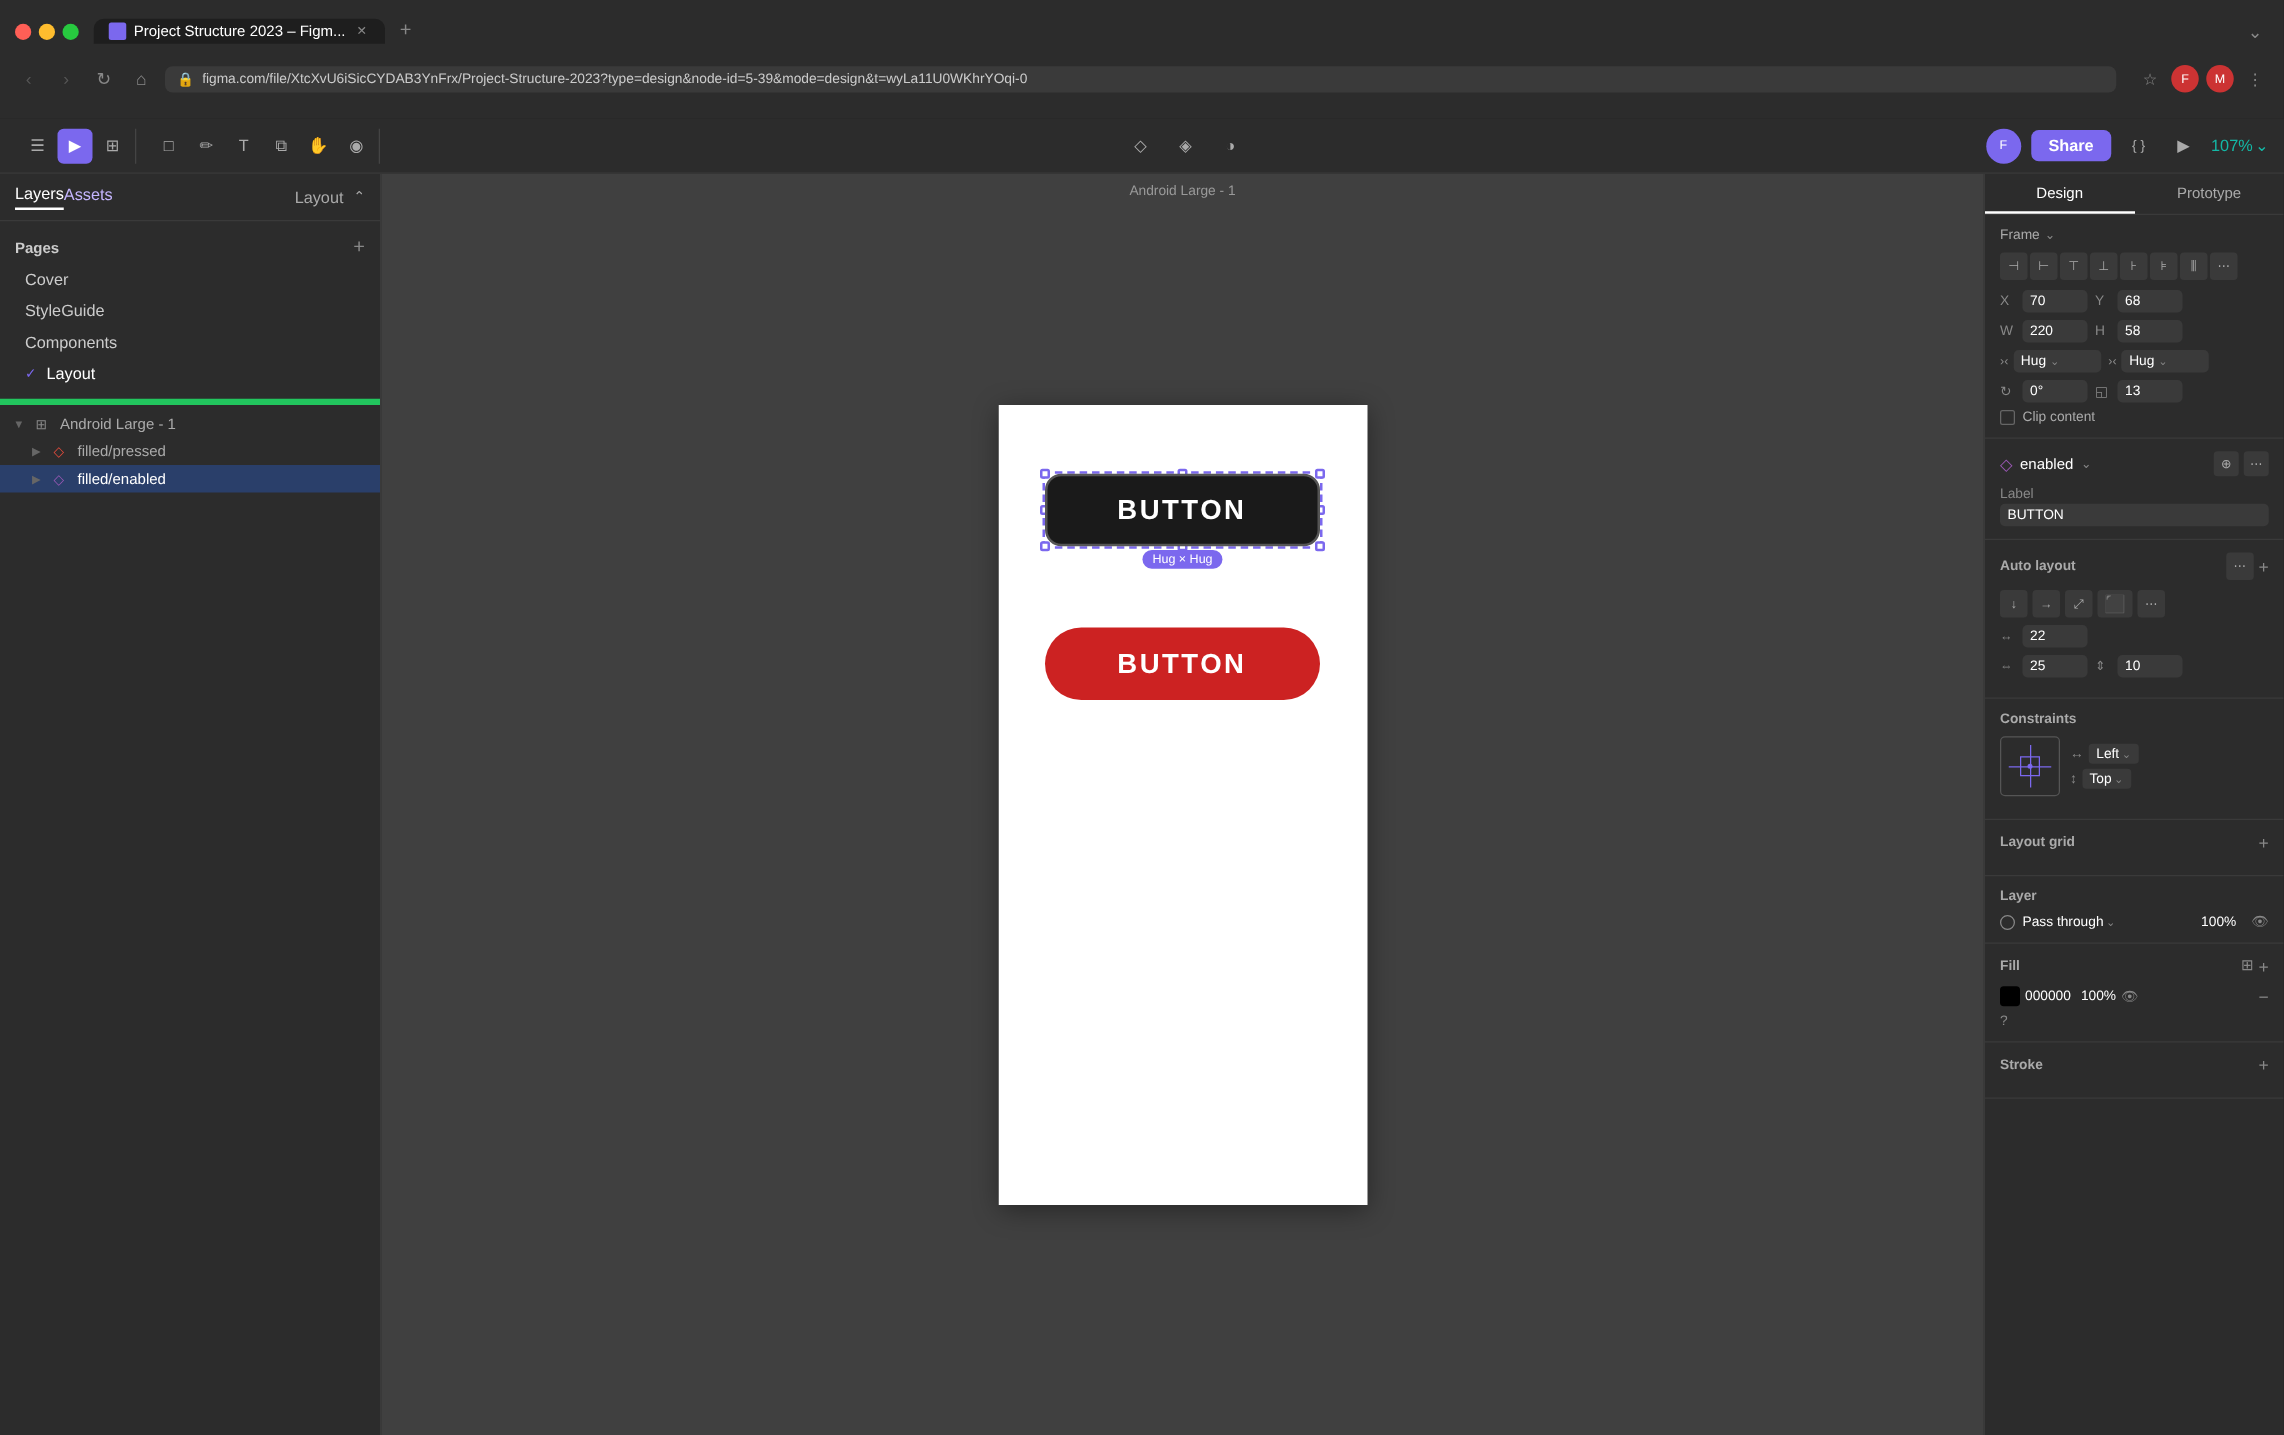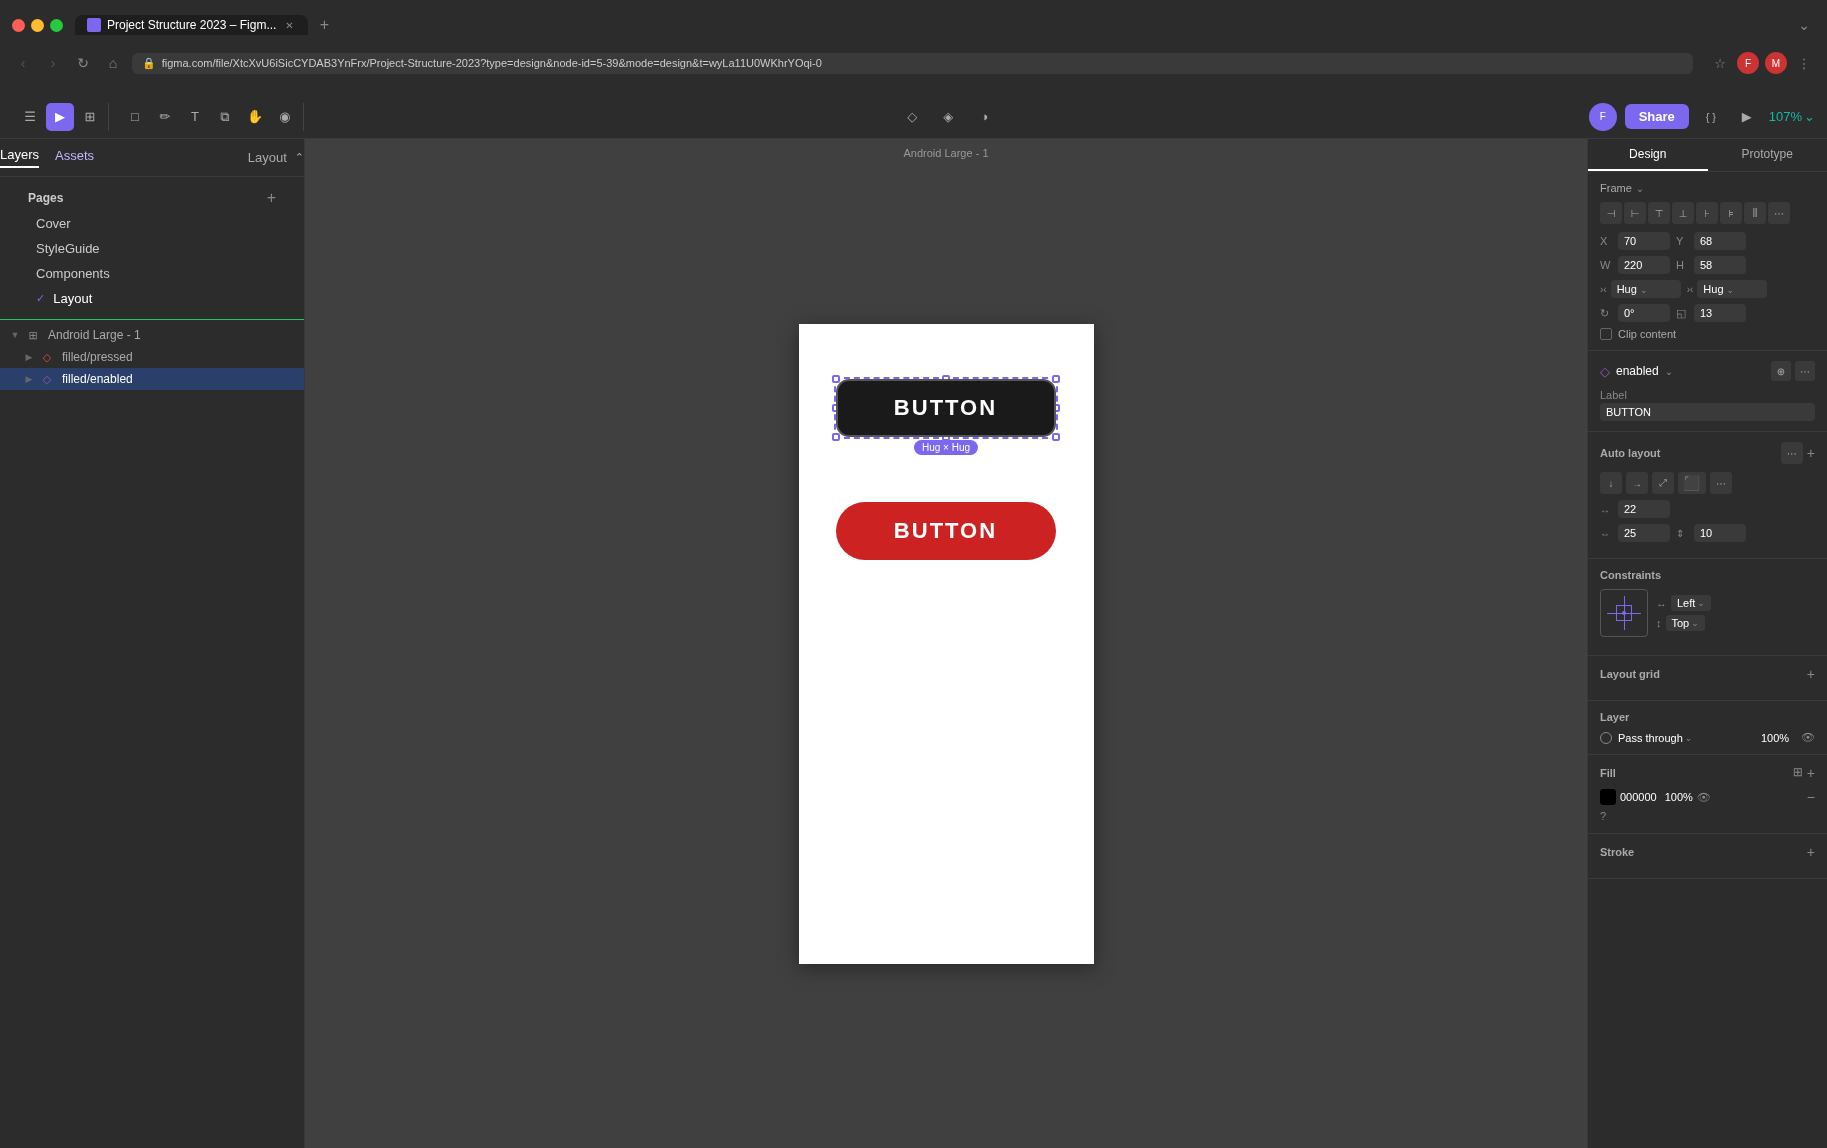--- a/index.html
+++ b/index.html
@@ -34,28 +34,28 @@
     .toolbar-group:last-child { border-right: none; }
     .tool-btn { width: 28px; height: 28px; display: flex; align-items: center; justify-content: center; border-radius: 5px; color: #aaa; font-size: 13px; cursor: pointer; }
     .tool-btn.active { background: #7b68ee; color: #fff; }
     .toolbar-center { flex: 1; display: flex; justify-content: center; align-items: center; gap: 8px; }
     .toolbar-right { display: flex; align-items: center; gap: 8px; margin-left: auto; }
     .share-btn { background: #7b68ee; color: #fff; padding: 5px 14px; border-radius: 6px; font-size: 13px; font-weight: 600; cursor: pointer; }
     .zoom-indicator { color: #14b8a6; font-size: 13px; display: flex; align-items: center; gap: 2px; }
 
     
     .left-panel { width: 305px; background: #2c2c2c; border-right: 1px solid #3a3a3a; display: flex; flex-direction: column; margin-top: 44px; height: calc(100% - 44px); overflow: hidden; }
-    .panel-tabs { display: flex; align-items: center; padding: 8px 0; gap: 16px; border-bottom: 1px solid #3a3a3a; }
+    .panel-tabs { display: flex; align-items: center; padding: 8px 12px; gap: 0; border-bottom: 1px solid #3a3a3a; }
     .panel-tab { font-size: 13px; color: #c4b5fd; cursor: pointer; padding-bottom: 4px; }
     .panel-tab.active { color: #fff; border-bottom: 2px solid #fff; }
     .panel-layout-label { font-size: 13px; color: #aaa; }
     .panel-layout-arrow { color: #aaa; font-size: 11px; }
 
     
-    .pages-section { padding: 8px 16px; border-bottom: 1px solid #22c55e; }
+    .pages-section { padding: 8px 0; border-bottom: 5px solid #22c55e; }
     .pages-header { display: flex; align-items: center; justify-content: space-between; padding: 4px 12px; }
     .pages-title { font-size: 12px; font-weight: 600; color: #ccc; }
     .pages-add { color: #888; font-size: 16px; cursor: pointer; }
     .page-item { display: flex; align-items: center; padding: 5px 20px; font-size: 13px; color: #ccc; cursor: pointer; }
     .page-item.active { color: #fff; }
     .page-item .check { margin-right: 8px; color: #7b68ee; font-size: 11px; }
 
     .layers-section { padding: 4px 0; flex: 1; overflow-y: auto; }
     .layer-item { display: flex; align-items: center; padding: 4px 8px; font-size: 12px; color: #aaa; cursor: pointer; gap: 4px; }
     .layer-item.selected { background: #2a3f6a; color: #fff; }

